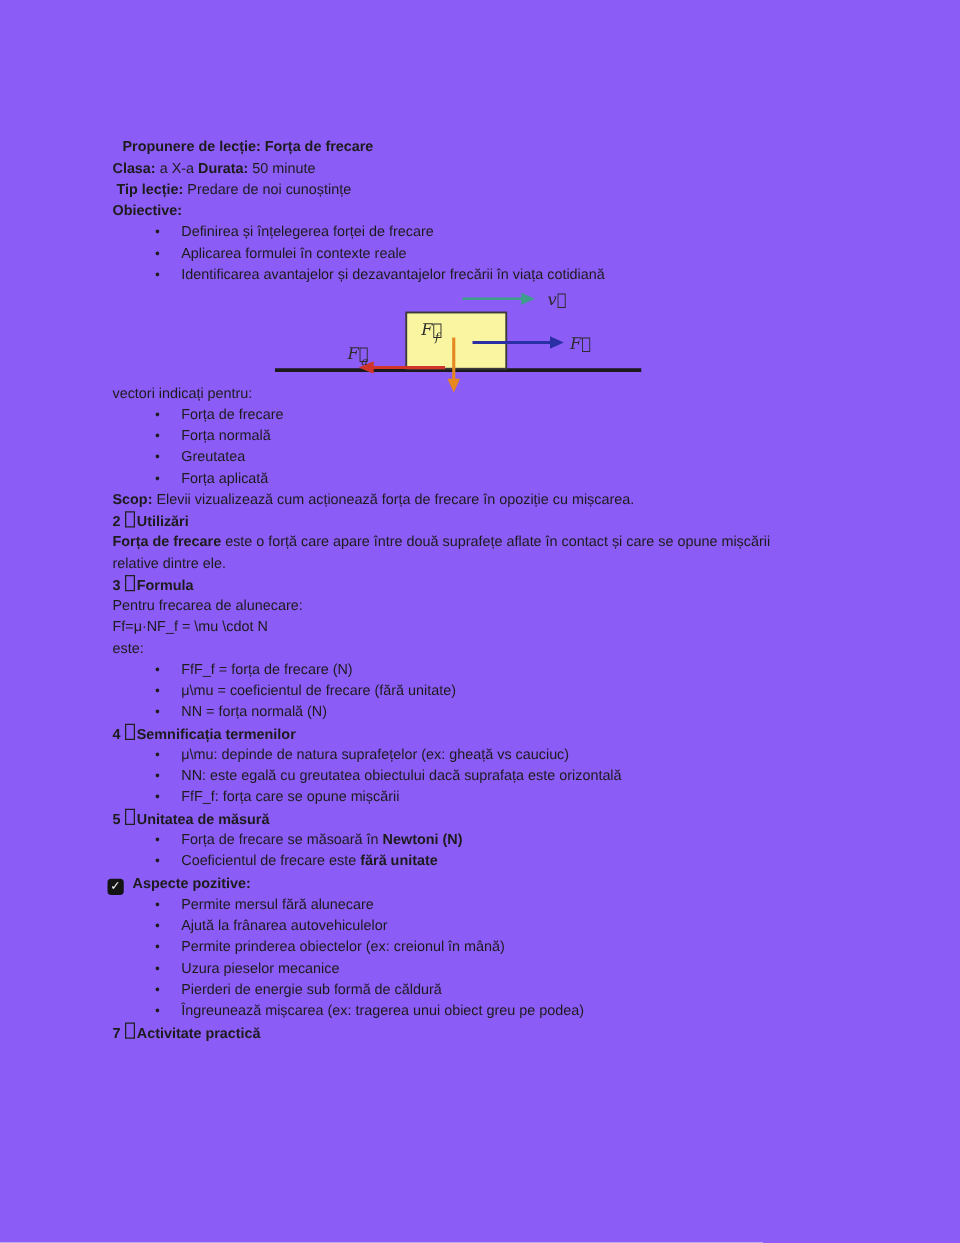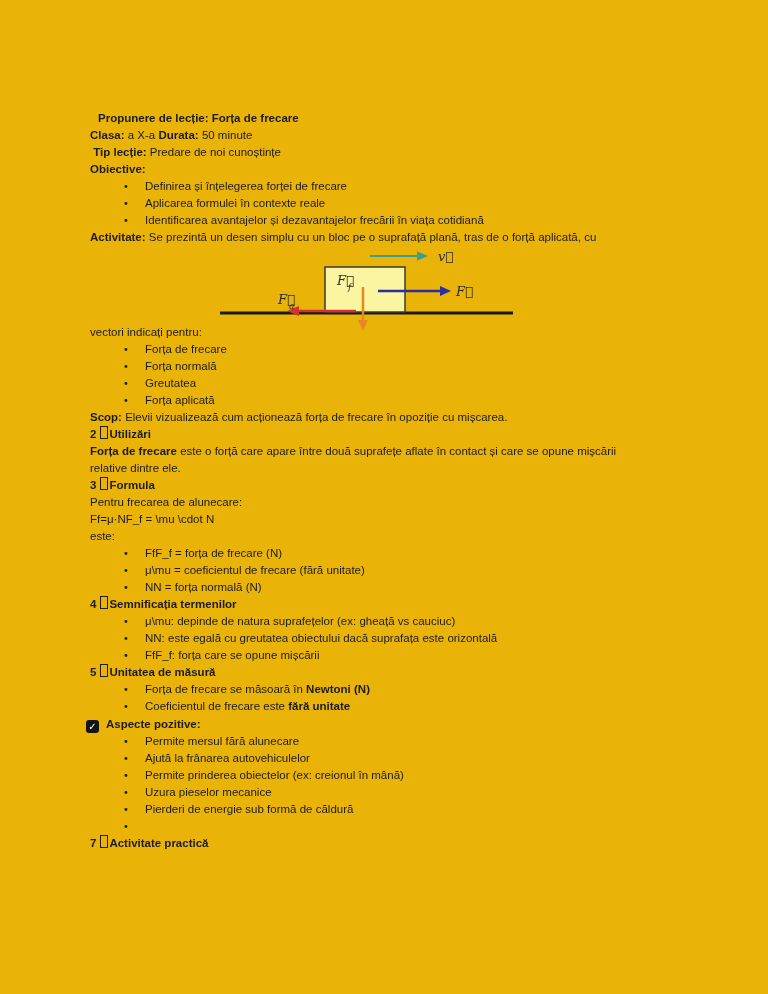--- a/index.html
+++ b/index.html
@@ -1,19 +1,19 @@
 <!DOCTYPE html>
 <html><head>
 <meta charset="utf-8">
 <style>
   html,body{margin:0;padding:0;background:#e8e8e8;}
   .page{
     position:relative;
     width:768px;height:994px;
-    background:#eab308;
+    background:#8b5cf6;
     font-family:"Liberation Sans", sans-serif;
     font-size:11.5px;
     color:#1c1c1c;
     overflow:hidden;
   }
   .content{
     position:absolute;
     left:90px;top:110px;
     width:610px;
   }
@@ -76,21 +76,20 @@
 
 <div class="page">
   <div class="content">
       <div class="line" style="padding-left: 8px;"><span class="b">Propunere de lecție: Forța de frecare</span></div>
       <div class="line"><span class="b">Clasa:</span><span> a X-a </span><span class="b">Durata:</span><span> 50 minute</span></div>
       <div class="line"><span> </span><span class="b">Tip lecție:</span><span> Predare de noi cunoștințe</span></div>
       <div class="line"><span class="b">Obiective:</span></div>
       <div class="line li"><span class="bullet">•</span><span>Definirea și înțelegerea forței de frecare</span></div>
       <div class="line li"><span class="bullet">•</span><span>Aplicarea formulei în contexte reale</span></div>
       <div class="line li"><span class="bullet">•</span><span>Identificarea avantajelor și dezavantajelor frecării în viața cotidiană</span></div>
-      <div class="line"><span class="b">Activitate:</span><span> Se prezintă un desen simplu cu un bloc pe o suprafață plană, tras de o forță aplicată, cu</span></div>
       <div class="diagram" style="display: block;">
     <svg width="590" height="92" viewBox="0 0 590 92">
 
       <line x1="130" y1="67" x2="423" y2="67" stroke-width="3" stroke="#1a1a1a"></line>
 
       <line x1="237" y1="66" x2="266" y2="66" stroke-width="2" stroke="#8b1a10"></line>
 
       <rect x="235" y="21" width="80" height="45" stroke="#3a3a3a" stroke-width="1.5" fill="#faf5a0"></rect>
 
       <g>
@@ -142,17 +141,17 @@
       <div class="line li"><span class="bullet">•</span><span>FfF_f: forța care se opune mișcării</span></div>
       <div class="line h"><span class="b">5</span><span class="tofu"></span><span class="b">Unitatea de măsură</span></div>
       <div class="line li"><span class="bullet">•</span><span>Forța de frecare se măsoară în </span><span class="b">Newtoni (N)</span></div>
       <div class="line li"><span class="bullet">•</span><span>Coeficientul de frecare este </span><span class="b">fără unitate</span></div>
       <div class="line hicon"><span class="checkbox">✓</span><span class="b">Aspecte pozitive:</span></div>
       <div class="line li"><span class="bullet">•</span><span>Permite mersul fără alunecare</span></div>
       <div class="line li"><span class="bullet">•</span><span>Ajută la frânarea autovehiculelor</span></div>
       <div class="line li"><span class="bullet">•</span><span>Permite prinderea obiectelor (ex: creionul în mână)</span></div>
       <div class="line li"><span class="bullet">•</span><span>Uzura pieselor mecanice</span></div>
       <div class="line li"><span class="bullet">•</span><span>Pierderi de energie sub formă de căldură</span></div>
-      <div class="line li"><span class="bullet">•</span></div>
+      <div class="line li"><span class="bullet">•</span><span>Îngreunează mișcarea (ex: tragerea unui obiect greu pe podea)</span></div>
       <div class="line h"><span class="b">7</span><span class="tofu"></span><span class="b">Activitate practică</span></div>
     </div>
 
 </div>
 
 </body></html>

